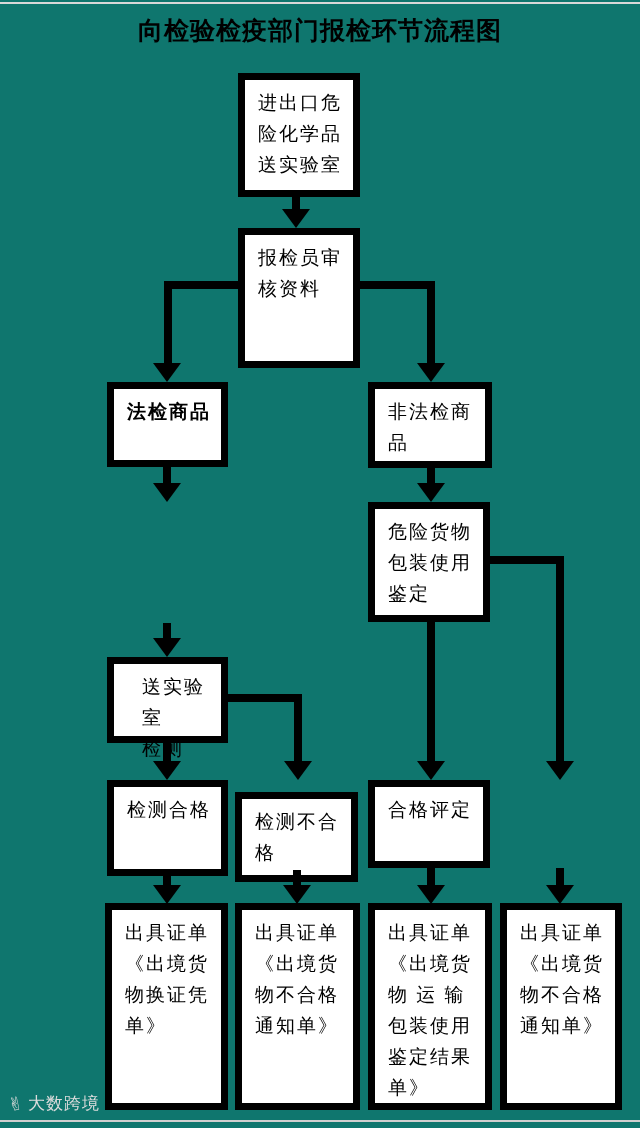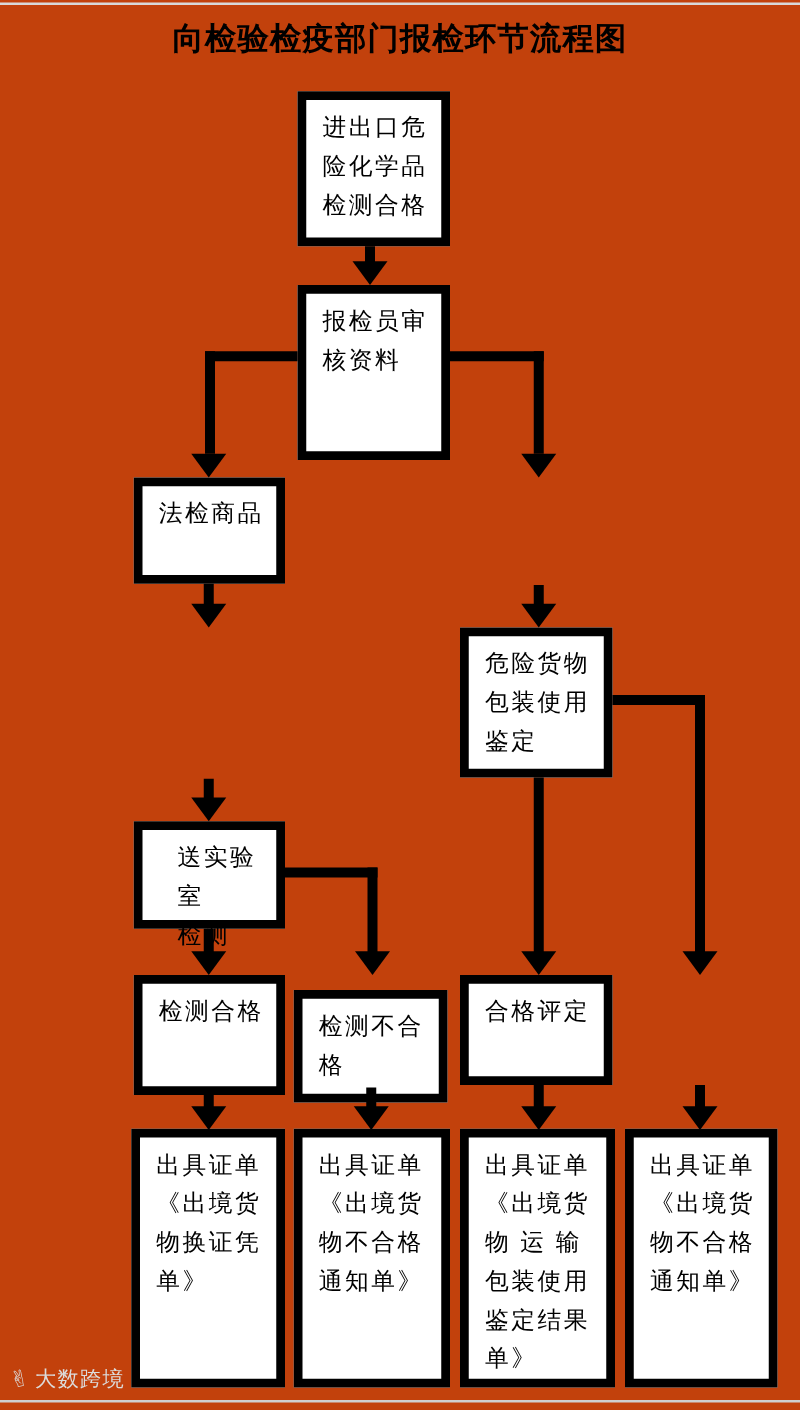--- a/index.html
+++ b/index.html
@@ -1,17 +1,17 @@
 <!DOCTYPE html>
 <html><head>
 <meta charset="utf-8">
 <style>
   html,body{margin:0;padding:0;background:#ffffff;}
   .canvas{
-    position:relative;width:640px;height:1128px;background:#c2410c;overflow:hidden;
+    position:relative;width:640px;height:1128px;background:#0f766e;overflow:hidden;
     font-family:"Liberation Sans","DejaVu Sans",sans-serif;color:#000;
   }
   .frame-line{position:absolute;left:0;width:640px;height:2px;background:#d9d9d9;}
   .title{
     position:absolute;left:0;top:14px;width:640px;text-align:center;
     font-size:25px;font-weight:bold;letter-spacing:1px;white-space:nowrap;
   }
   .node{
     position:absolute;box-sizing:border-box;border:7px solid #000;background:#fff;
     font-size:19px;line-height:31px;letter-spacing:2px;
@@ -36,26 +36,28 @@
 
 <div class="canvas">
 
   <div class="frame-line" style="top:2px;"></div>
   <div class="frame-line" style="top:1120px;background:#cfcfcf;"></div>
 
   <div class="title">向检验检疫部门报检环节流程图</div>
 
   <div class="node" style="left:238px;top:73px;width:122px;height:124px;">进出口危
 险化学品
-检测合格</div>
+送实验室</div>
 
   <div class="node" style="left:238px;top:228px;width:122px;height:140px;">报检员审
 核资料</div>
 
-  <div class="node" style="left:107px;top:382px;width:121px;height:85px;">法检商品</div>
+  <div class="node" style="left:107px;top:382px;width:121px;height:85px;font-weight:bold;">法检商品</div>
+  <div class="node" style="left:368px;top:382px;width:124px;height:86px;">非法检商
+品</div>
 
   <div class="node" style="left:368px;top:502px;width:122px;height:120px;">危险货物
 包装使用
 鉴定</div>
 
   <div class="node" style="left:107px;top:657px;width:121px;height:86px;padding-left:28px;">送实验室
 检测</div>
 
   <div class="node" style="left:107px;top:780px;width:121px;height:96px;">检测合格</div>
   <div class="node" style="left:235px;top:792px;width:123px;height:90px;">检测不合

